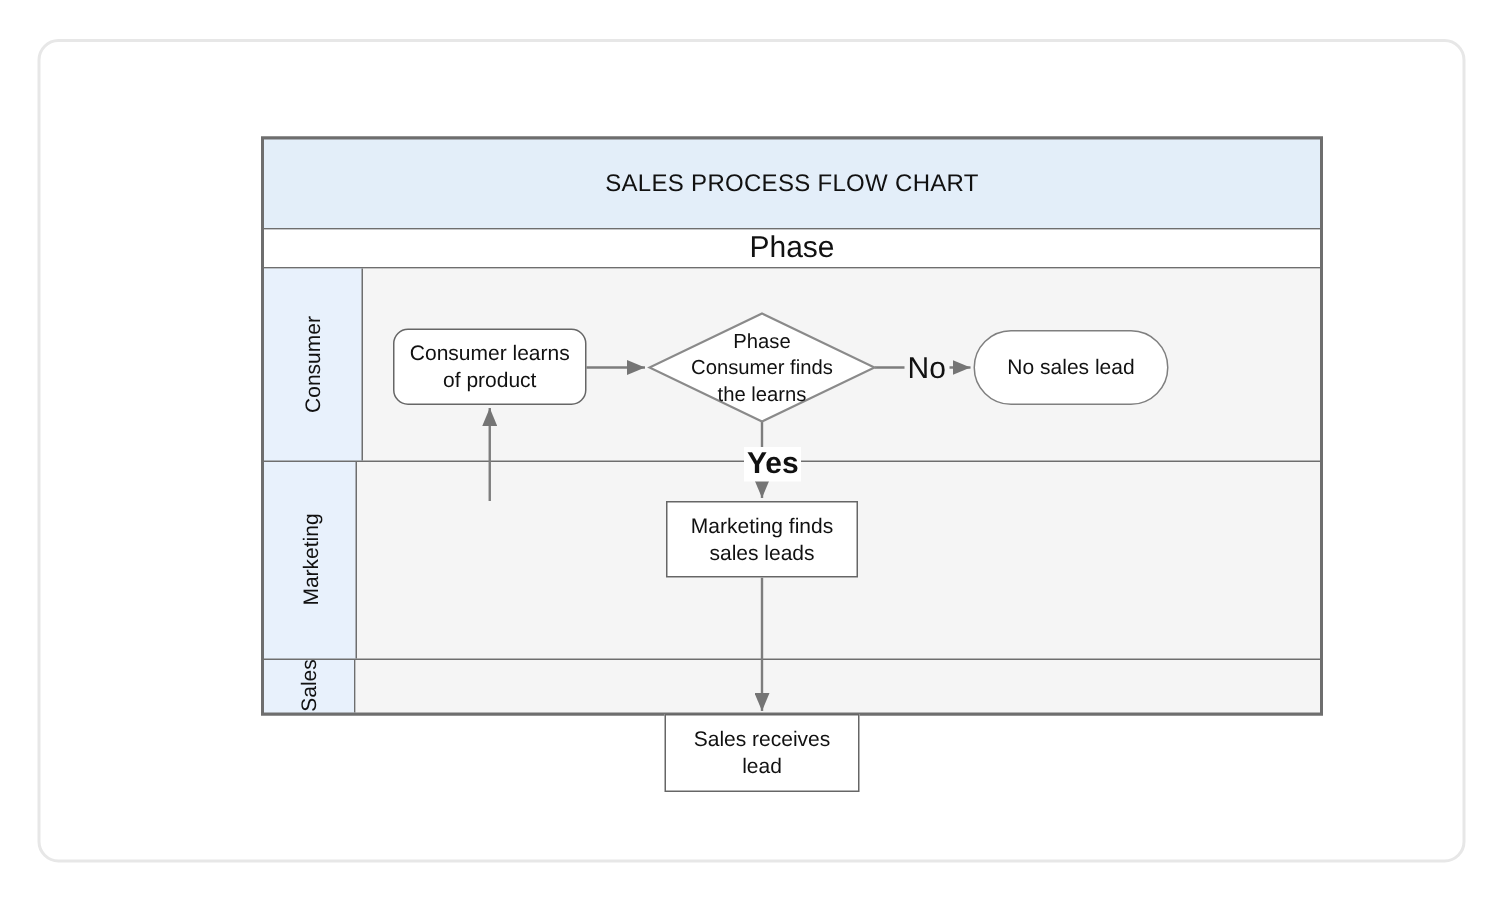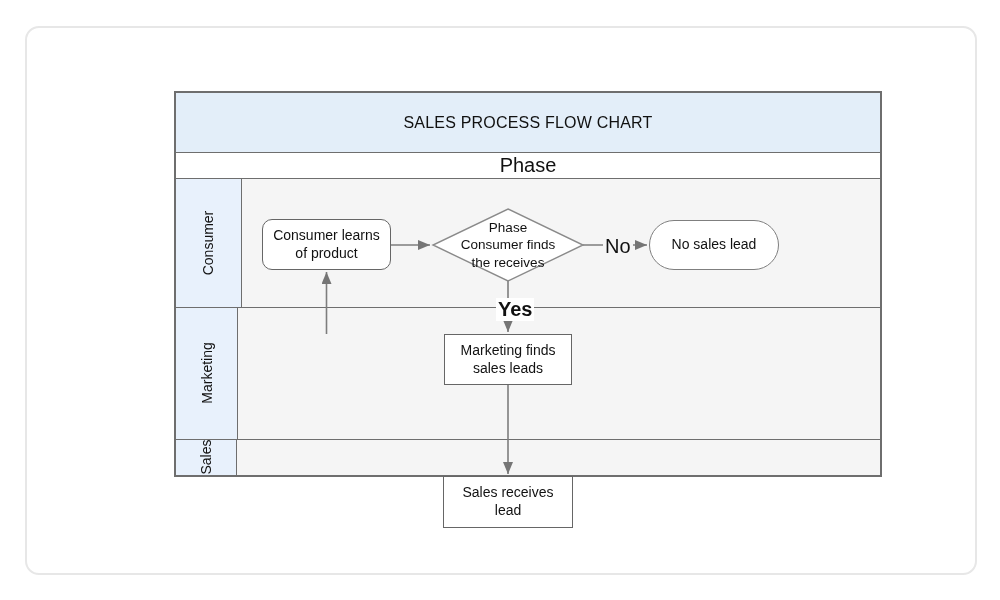--- a/index.html
+++ b/index.html
@@ -104,21 +104,21 @@
     <div class="nodes-layer">
 
       <div class="node proc n-consumer-learns">
         <span>Consumer learns</span>
         <span>of product</span>
       </div>
 
       <div class="node n-decision-text">
         <span>Phase</span>
         <span>Consumer finds</span>
-        <span>the receives</span>
+        <span>the learns</span>
       </div>
 
       <div class="node n-no-sales-lead">
         <span>No sales lead</span>
       </div>
 
 
       <div class="node proc n-sales-receives">
         <span>Sales receives</span>
         <span>lead</span>

